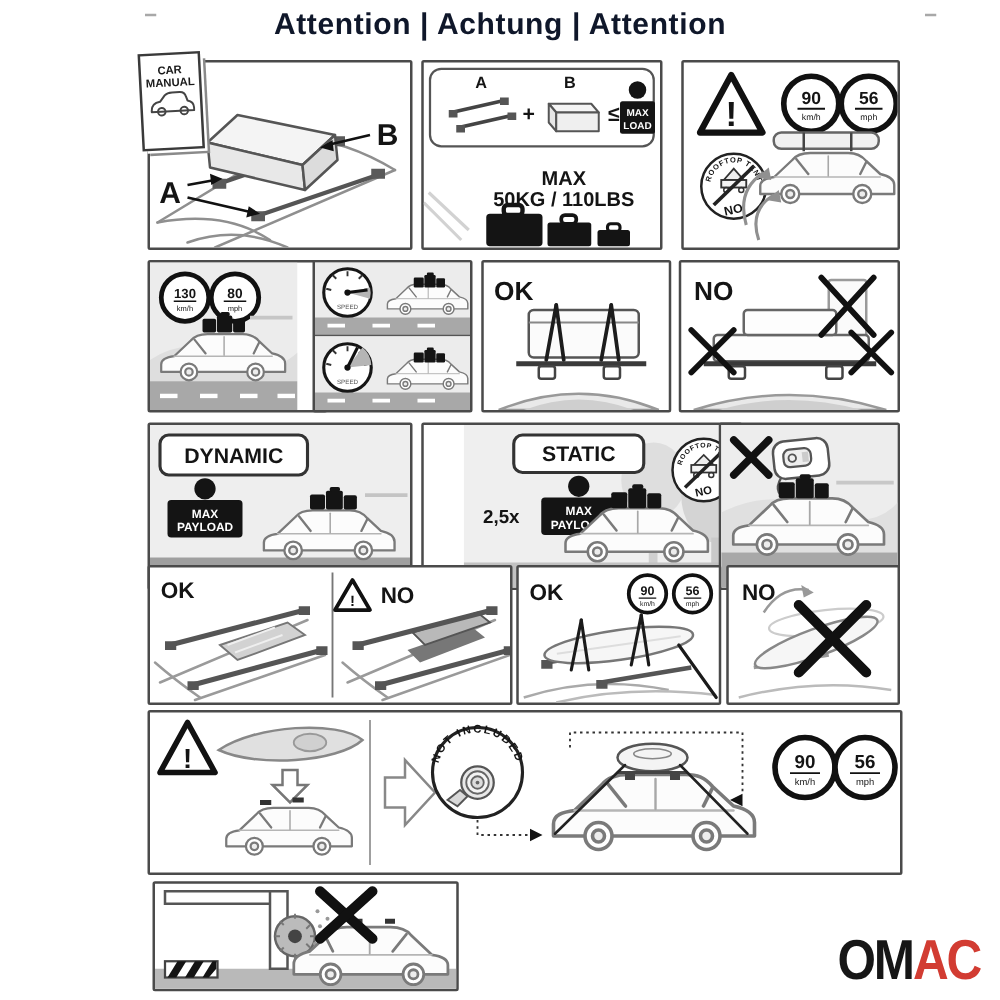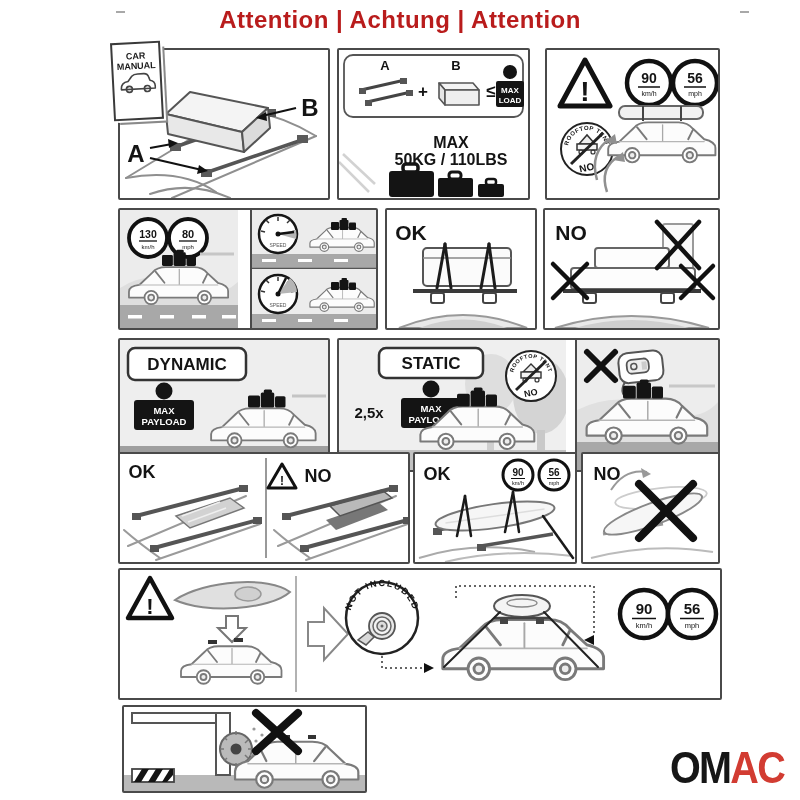--- a/index.html
+++ b/index.html
@@ -1,19 +1,19 @@
 <!DOCTYPE html>
 <html><head>
 <meta charset="utf-8">
 <style>
   html,body{margin:0;padding:0;background:#fff;}
   body{width:800px;height:800px;font-family:"Liberation Sans",sans-serif;}
   .page{position:relative;width:800px;height:800px;background:#fff;overflow:hidden;}
   .title{position:absolute;top:6px;left:0;width:100%;text-align:center;
-         font-size:24px;font-weight:bold;color:#b91c1c;letter-spacing:.5px;}
+         font-size:24px;font-weight:bold;color:#0f172a;letter-spacing:.5px;}
   .panel{position:absolute;border:2px solid #4a4a4a;background:#fff;box-sizing:border-box;border-radius:2px;}
   .panel svg{display:block;}
   svg text{font-family:"Liberation Sans",sans-serif;fill:#141414;text-anchor:middle;}
   svg text.tb{font-weight:bold;}
   svg text.tw{fill:#ffffff;font-weight:bold;}
   svg text.tg{fill:#555;}
   .cropmark{position:absolute;width:9px;height:2px;background:#a8a8a8;}
   .booklet{position:absolute;left:112px;top:42px;width:46px;height:74px;background:#fff;
            border:2px solid #3a3a3a;transform:rotate(-3deg);z-index:6;
            box-shadow:3px 3px 0 -1px #fff,5px 5px 0 -1px #8a8a8a;text-align:center;}
@@ -337,21 +337,21 @@
         <rect x="14" y="60" width="60" height="30" rx="3" fill="#141414"></rect>
         <text class="tw" x="44" y="74" font-size="9.5">MAX</text>
         <text class="tw" x="44" y="85" font-size="9.5">PAYLOAD</text>
       </g>
       <line x1="172" y1="56" x2="206" y2="56" stroke="#c4c4c4" stroke-width="3"></line>
       <use href="#car-side" transform="translate(88,66) scale(0.78)"></use>
       <use href="#cargo" transform="translate(128,51) scale(0.75)"></use>
     </svg>
   </div>
 
-  <div class="panel" style="left:337px;top:338px;width:257px;height:134px;">
+  <div class="panel" style="left:337px;top:338px;width:257px;height:134px;padding-left:32px;">
     <svg width="227" height="130" viewBox="0 0 227 130">
       <rect width="227" height="130" fill="#efefef"></rect>
       <ellipse cx="152" cy="44" rx="26" ry="30" fill="#dedede"></ellipse>
       <ellipse cx="202" cy="56" rx="28" ry="38" fill="#d4d4d4"></ellipse>
       <rect x="148" y="70" width="7" height="42" fill="#cfcfcf"></rect>
       <rect x="198" y="90" width="8" height="26" fill="#c9c9c9"></rect>
       <rect y="110" width="227" height="20" fill="#c2c2c2"></rect>
       <g stroke="#9a9a9a" stroke-width="1.5">
         <line x1="14" y1="114" x2="18" y2="118"></line>
           <line x1="46" y1="120" x2="50" y2="124"></line>

